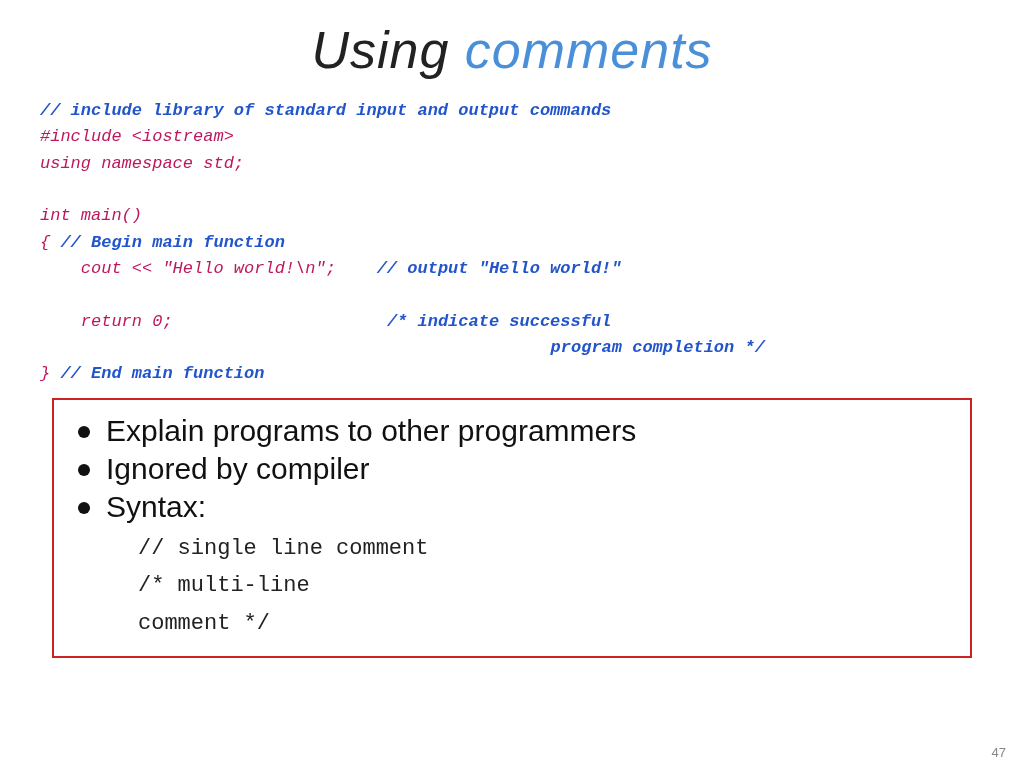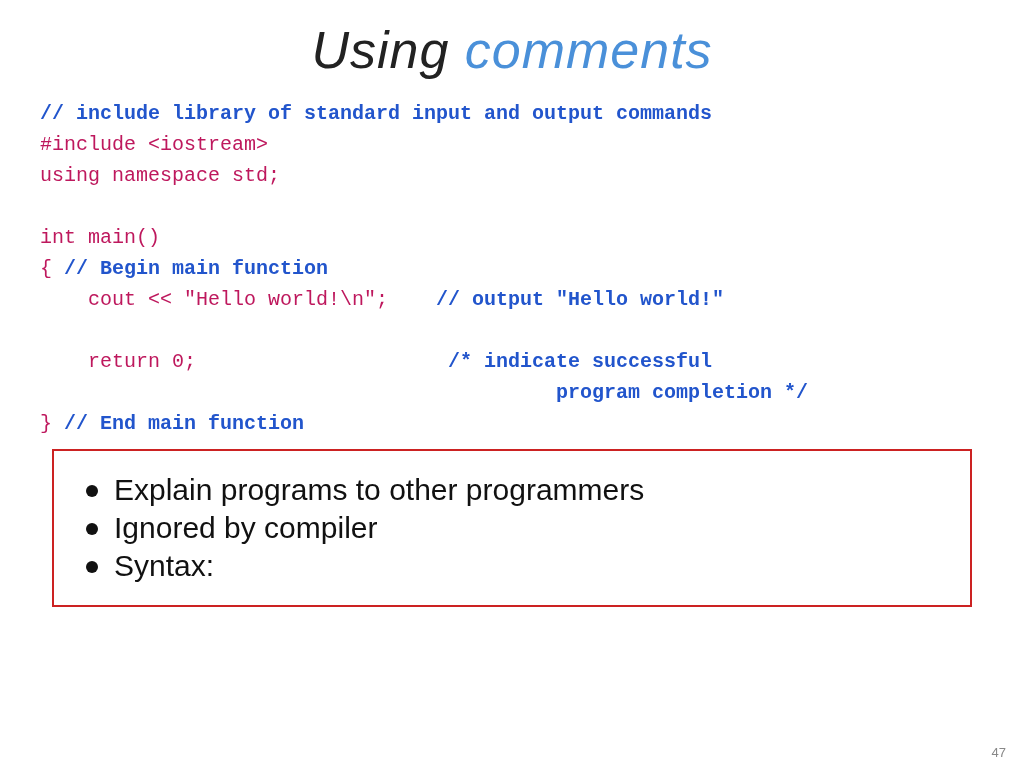--- a/index.html
+++ b/index.html
@@ -26,23 +26,24 @@
       font-style: italic;
     }
 
     .title-accent {
       color: #4a90d9;
       font-weight: 300;
     }
 
     .code-section {
       font-family: 'Courier New', Courier, monospace;
-      font-size: 20px;
+      font-size: 17px;
       line-height: 1.55;
       margin-bottom: 8px;
+      font-style: italic;
     }
 
     .code-black {
       color: #be185d;
     }
 
     .code-blue-bold {
       color: #2255cc;
       font-weight: bold;
     }
@@ -53,21 +54,21 @@
     }
 
     .bullet-box {
       border: 2px solid #cc2222;
       margin: 10px 12px 0 12px;
       padding: 14px 24px 14px 24px;
     }
 
     .bullet-list {
       list-style: none;
-      margin: 8px;
+      margin: 0;
       padding: 0;
     }
 
     .bullet-list li {
       font-size: 30px;
       color: #111111;
       margin-bottom: 4px;
       display: flex;
       align-items: flex-start;
     }
@@ -136,17 +137,22 @@
       </li>
       <li>
         <span class="bullet-dot"></span>
         <span class="bullet-text">Ignored by compiler</span>
       </li>
       <li>
         <span class="bullet-dot"></span>
         <span class="bullet-text">Syntax:</span>
       </li>
     </ul>
+    <div class="syntax-code">
+      <div>// single line comment</div>
+      <div>/* multi-line</div>
+      <div>   comment */</div>
+    </div>
   </div>
 
 </div>
 
 <span class="page-number">47</span>
 
 </body></html>

